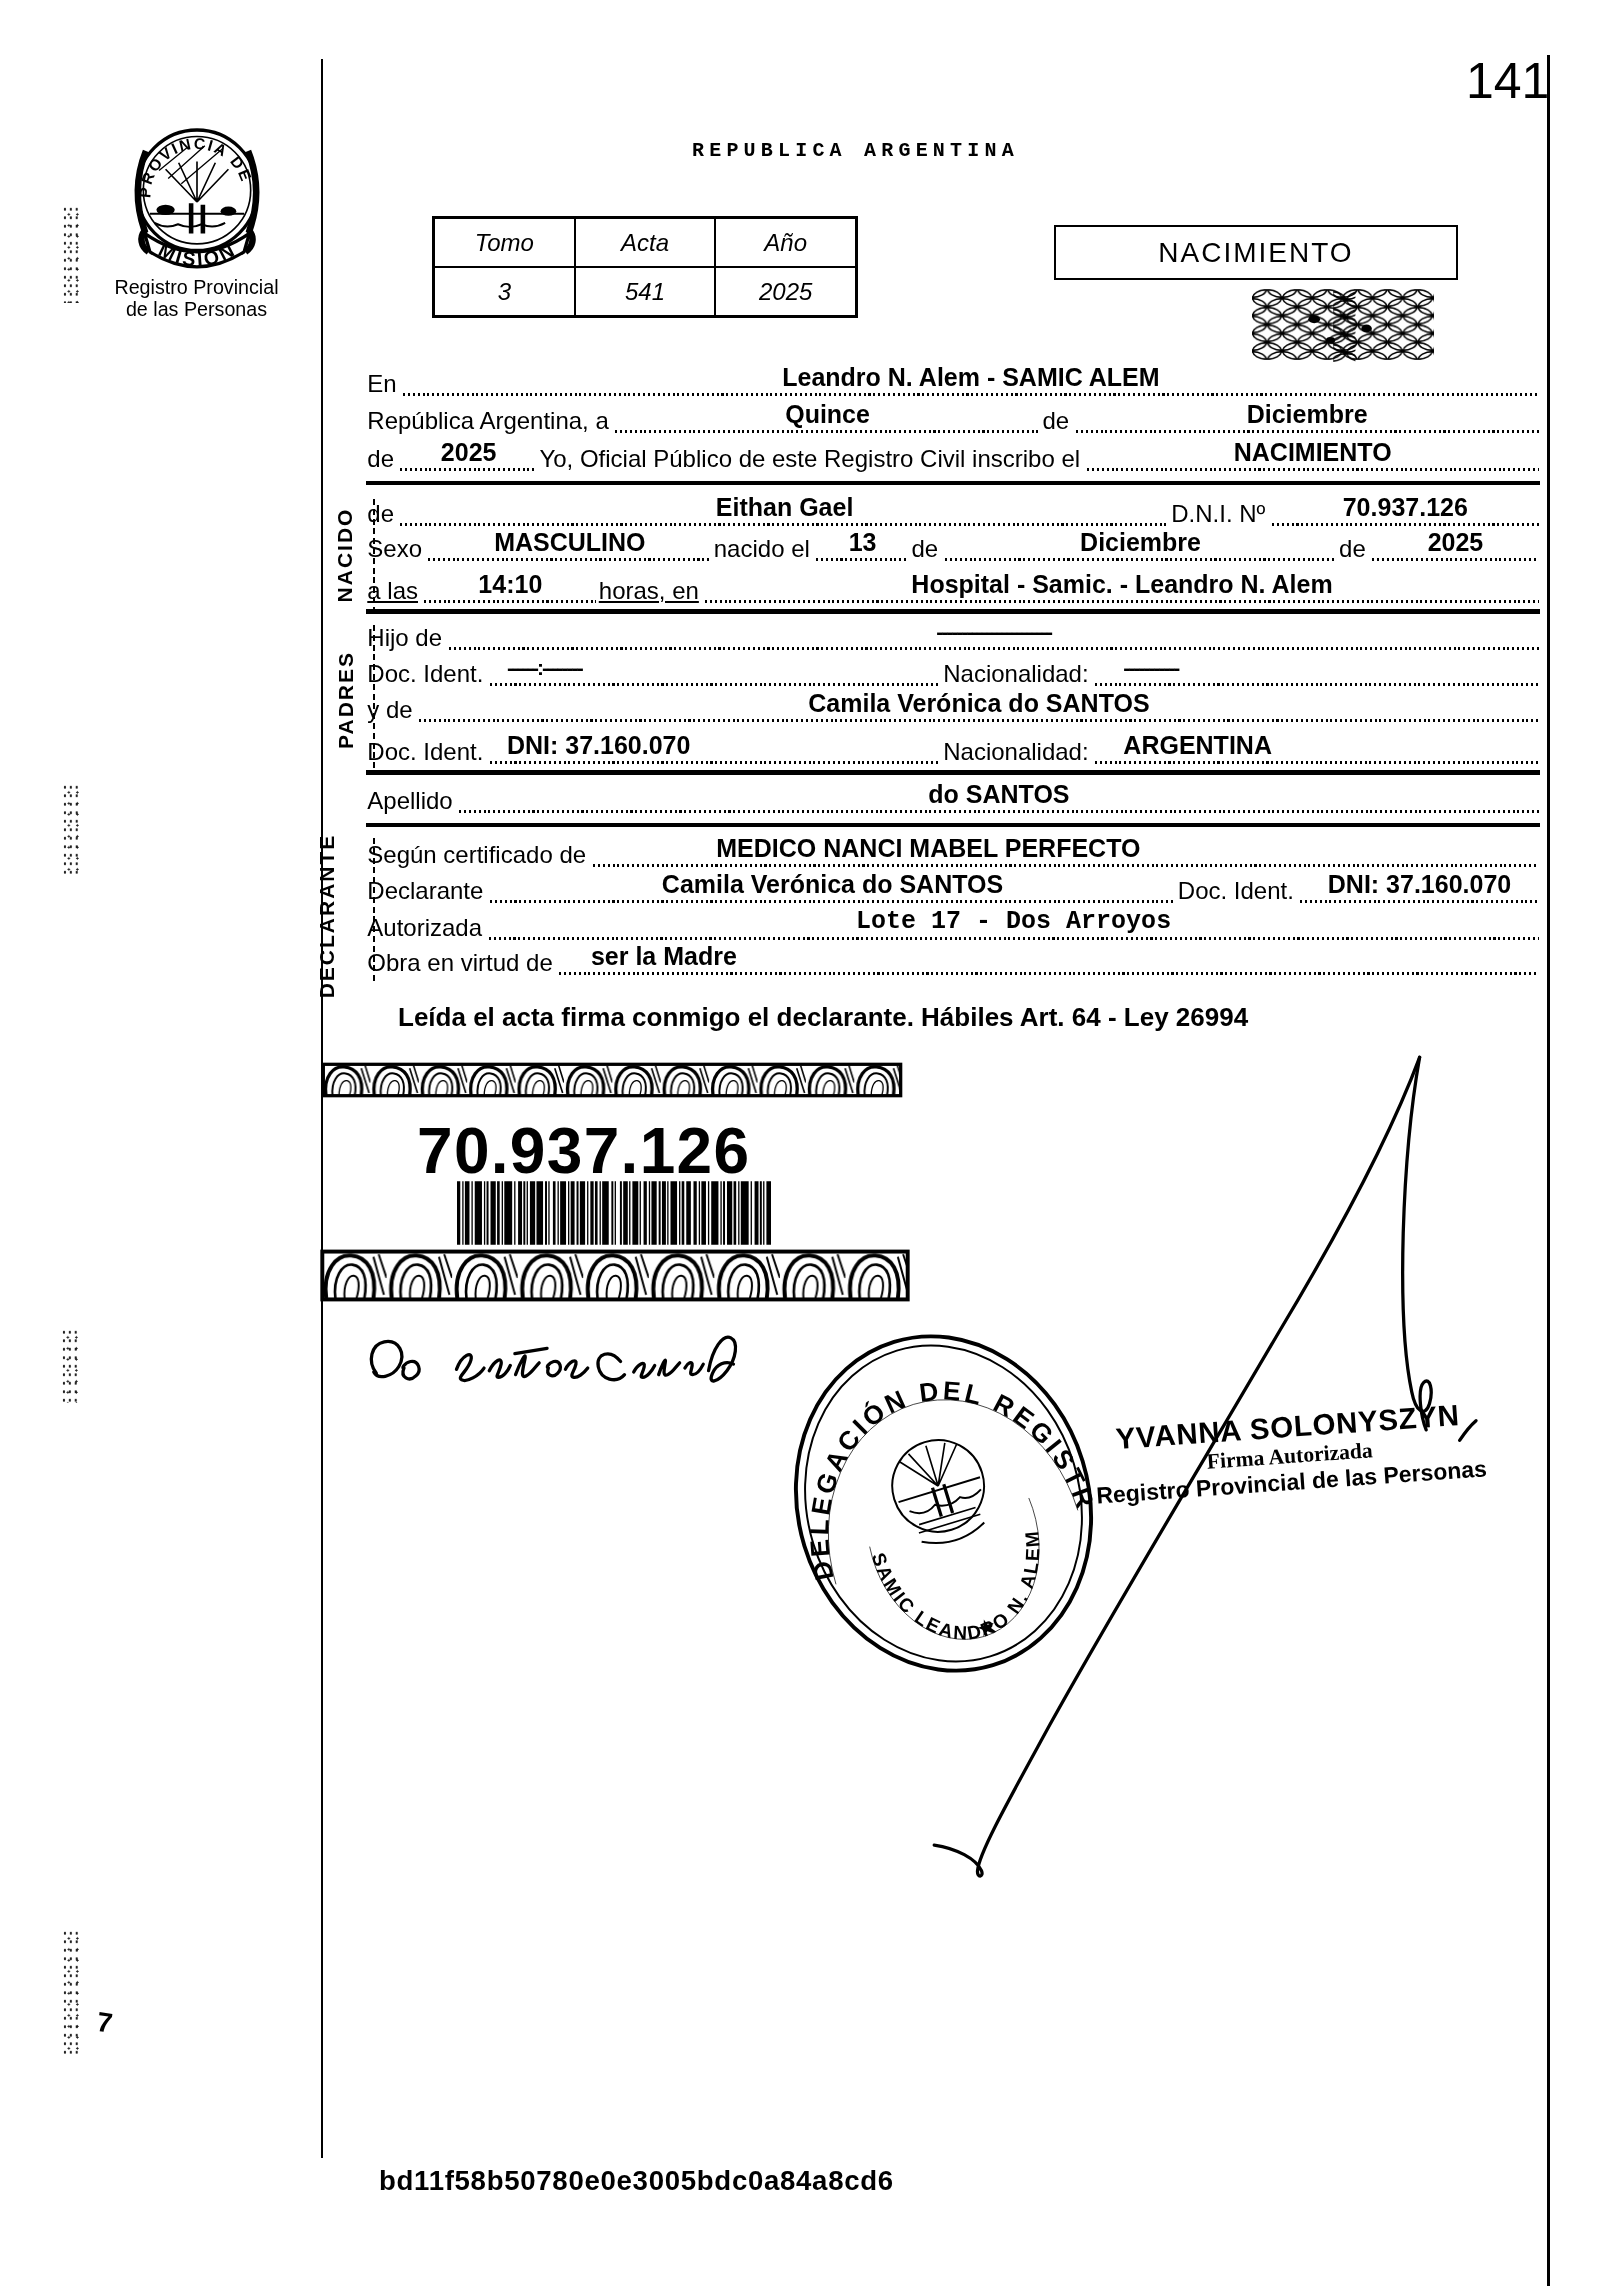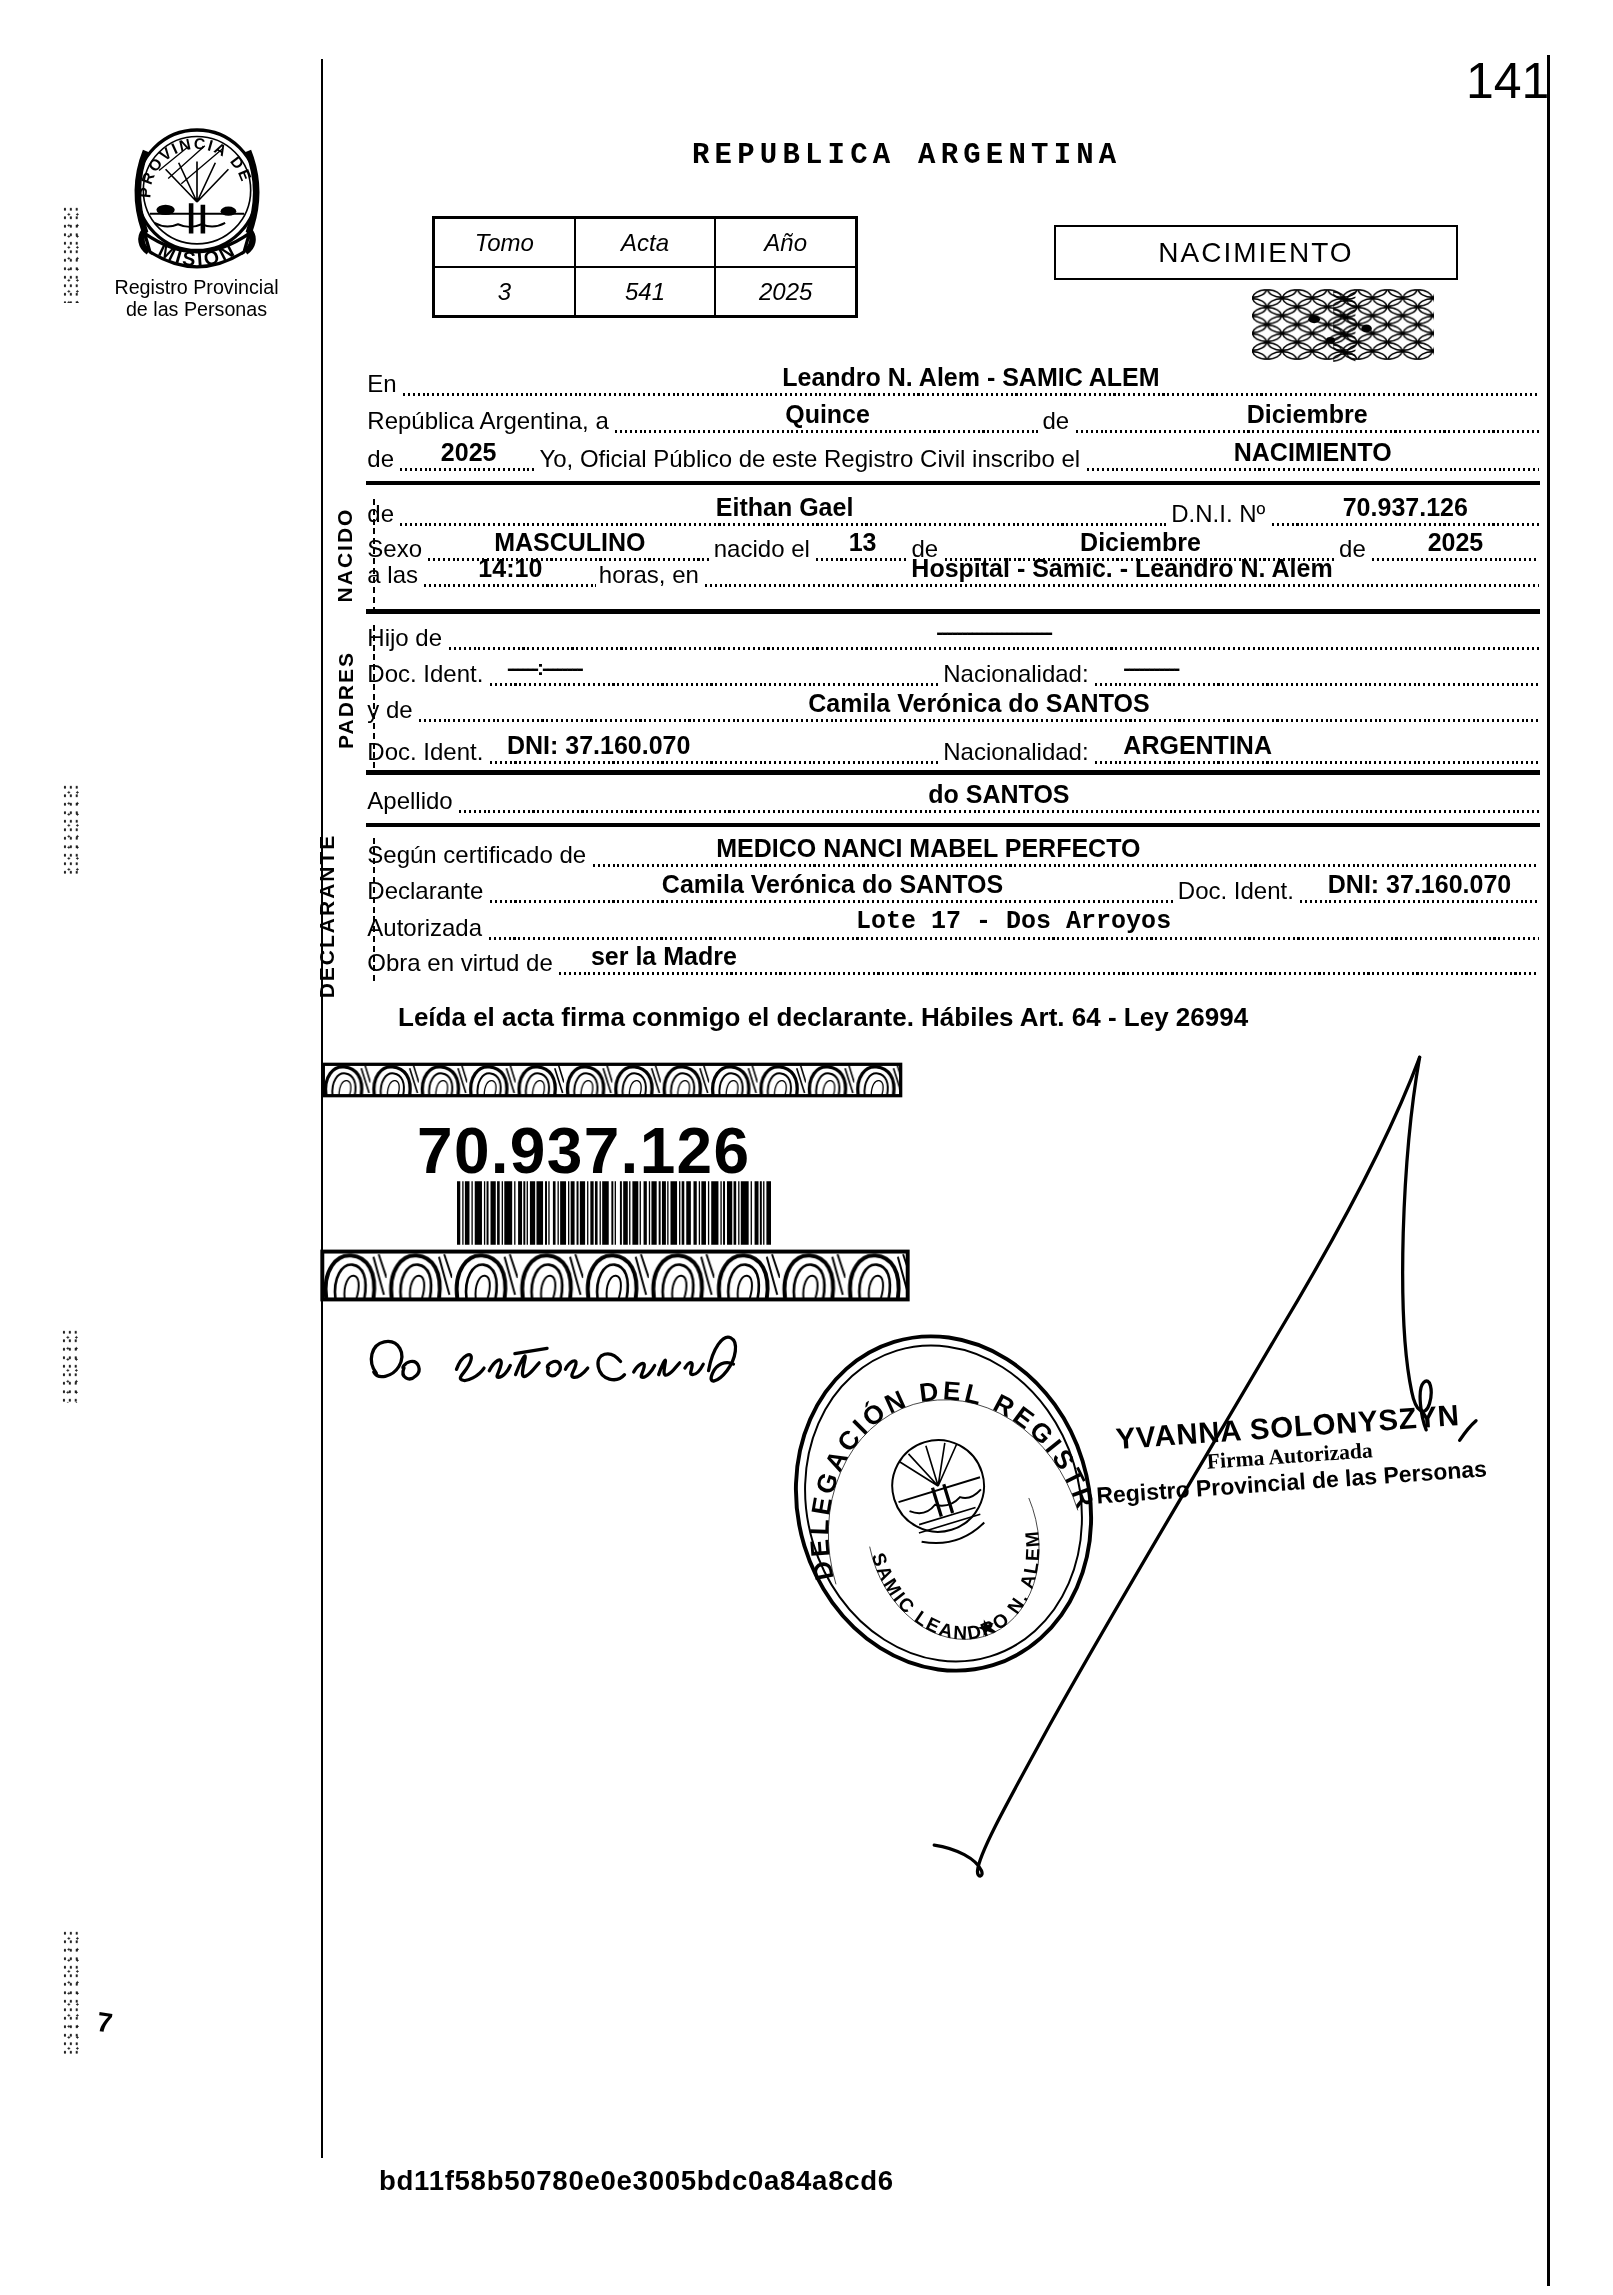--- a/index.html
+++ b/index.html
@@ -76,21 +76,21 @@
   </svg>
   <div class="abs" style="left:98px;top:276px;width:197px;text-align:center;font-size:19.7px;">Registro Provincial</div>
   <div class="abs" style="left:98px;top:298px;width:197px;text-align:center;font-size:19.7px;">de las Personas</div>
 
   <div class="speck" style="left:62px;top:205px;width:18.4px;height:98px;"></div>
   <div class="speck" style="left:62px;top:783px;width:17px;height:92px;"></div>
   <div class="speck" style="left:61px;top:1328px;width:17px;height:75px;"></div>
   <div class="speck" style="left:62px;top:1929px;width:18.4px;height:128px;"></div>
   <div class="abs" style="left:97px;top:2007px;font-size:27.6px;font-weight:bold;transform:rotate(8deg);">7</div>
 
-  <div class="abs" style="left:692px;top:139px;font-family:'Liberation Mono',monospace;font-weight:bold;font-size:29px;letter-spacing:5.2px;white-space:nowrap;">REPUBLICA  ARGENTINA</div>
+  <div class="abs" style="left:692px;top:139px;font-family:'Liberation Mono',monospace;font-weight:bold;font-size:20px;letter-spacing:5.2px;white-space:nowrap;">REPUBLICA  ARGENTINA</div>
 
   <div class="acta-table">
     <div class="acta-cell">Tomo</div>
     <div class="acta-cell">Acta</div>
     <div class="acta-cell">Año</div>
     <div class="acta-cell">3</div>
     <div class="acta-cell">541</div>
     <div class="acta-cell">2025</div>
   </div>
 
@@ -169,21 +169,21 @@
     <span class="lbl">de</span>
     <span class="fill" style="flex:560;">
       <span class="val">Diciembre</span>
     </span>
     <span class="lbl">de</span>
     <span class="fill" style="flex:240;">
       <span class="val">2025</span>
     </span>
   </div>
 
-  <div class="row" style="top:556px;">
+  <div class="row" style="top:572px;text-decoration:underline;">
     <span class="lbl">a las</span>
     <span class="fill" style="flex:245;">
       <span class="val">14:10</span>
     </span>
     <span class="lbl">horas, en</span>
     <span class="fill" style="flex:1175;">
       <span class="val">Hospital - Samic. - Leandro N. Alem</span>
     </span>
   </div>
 

